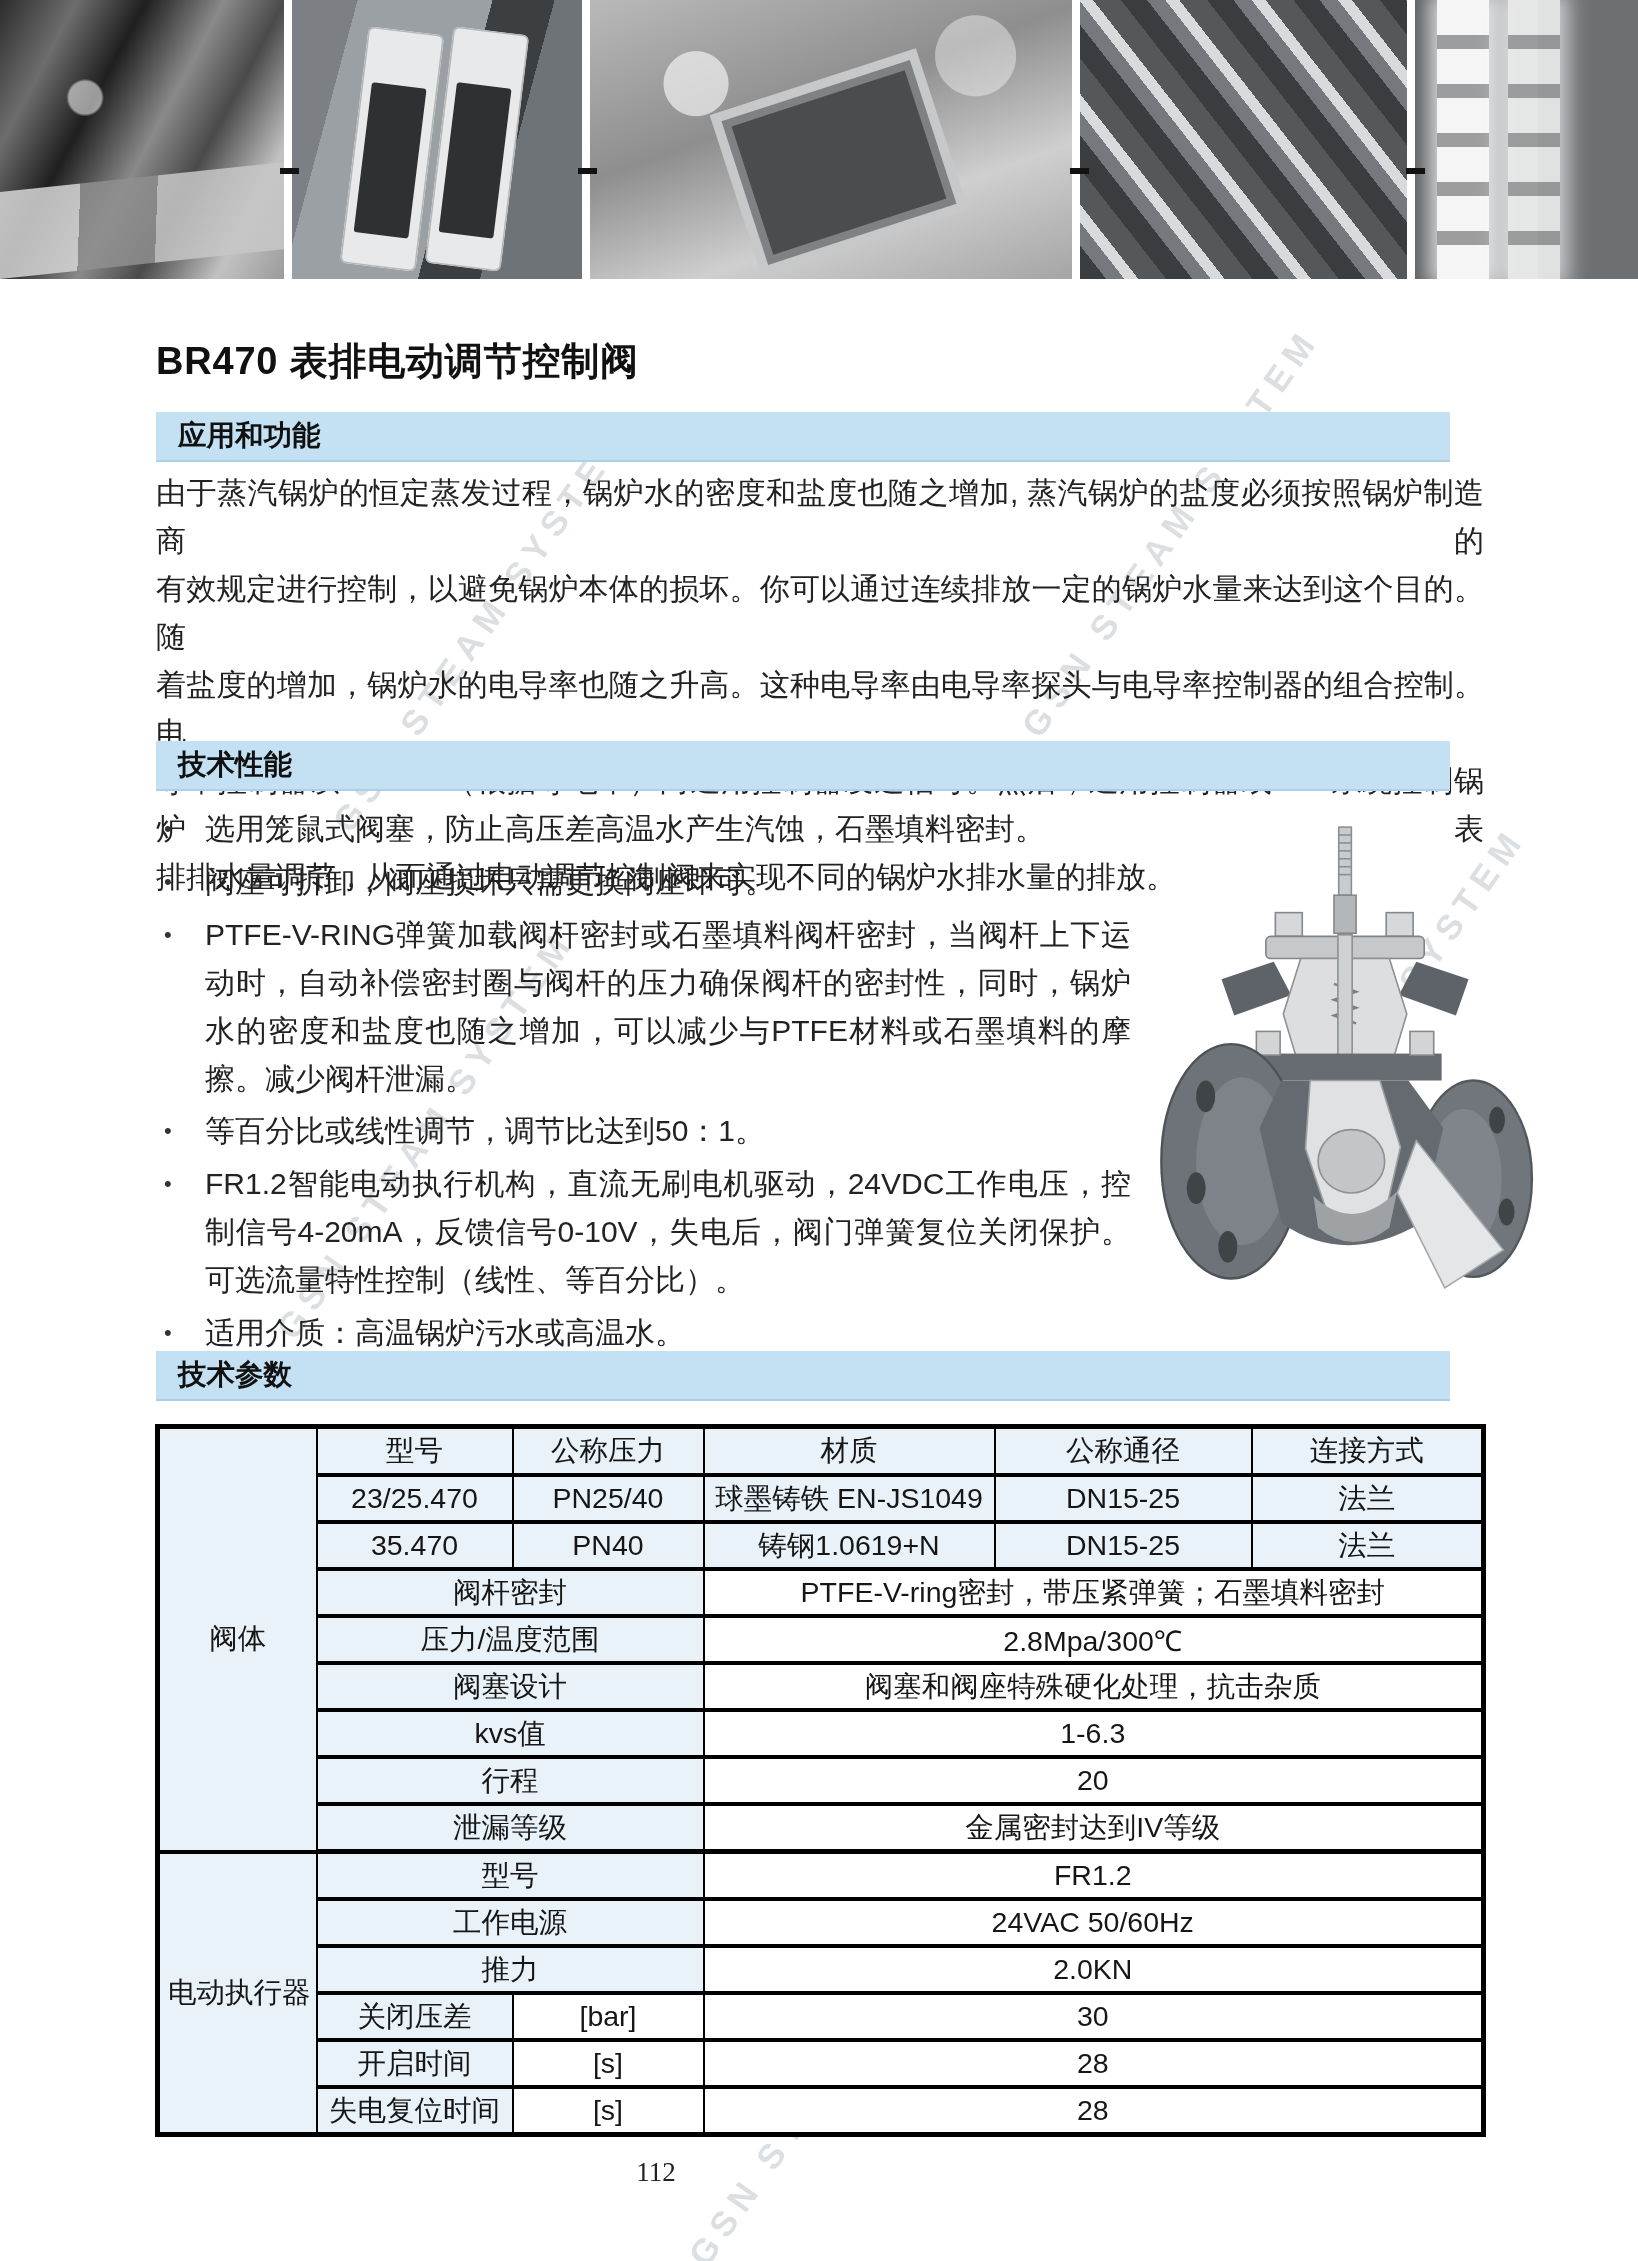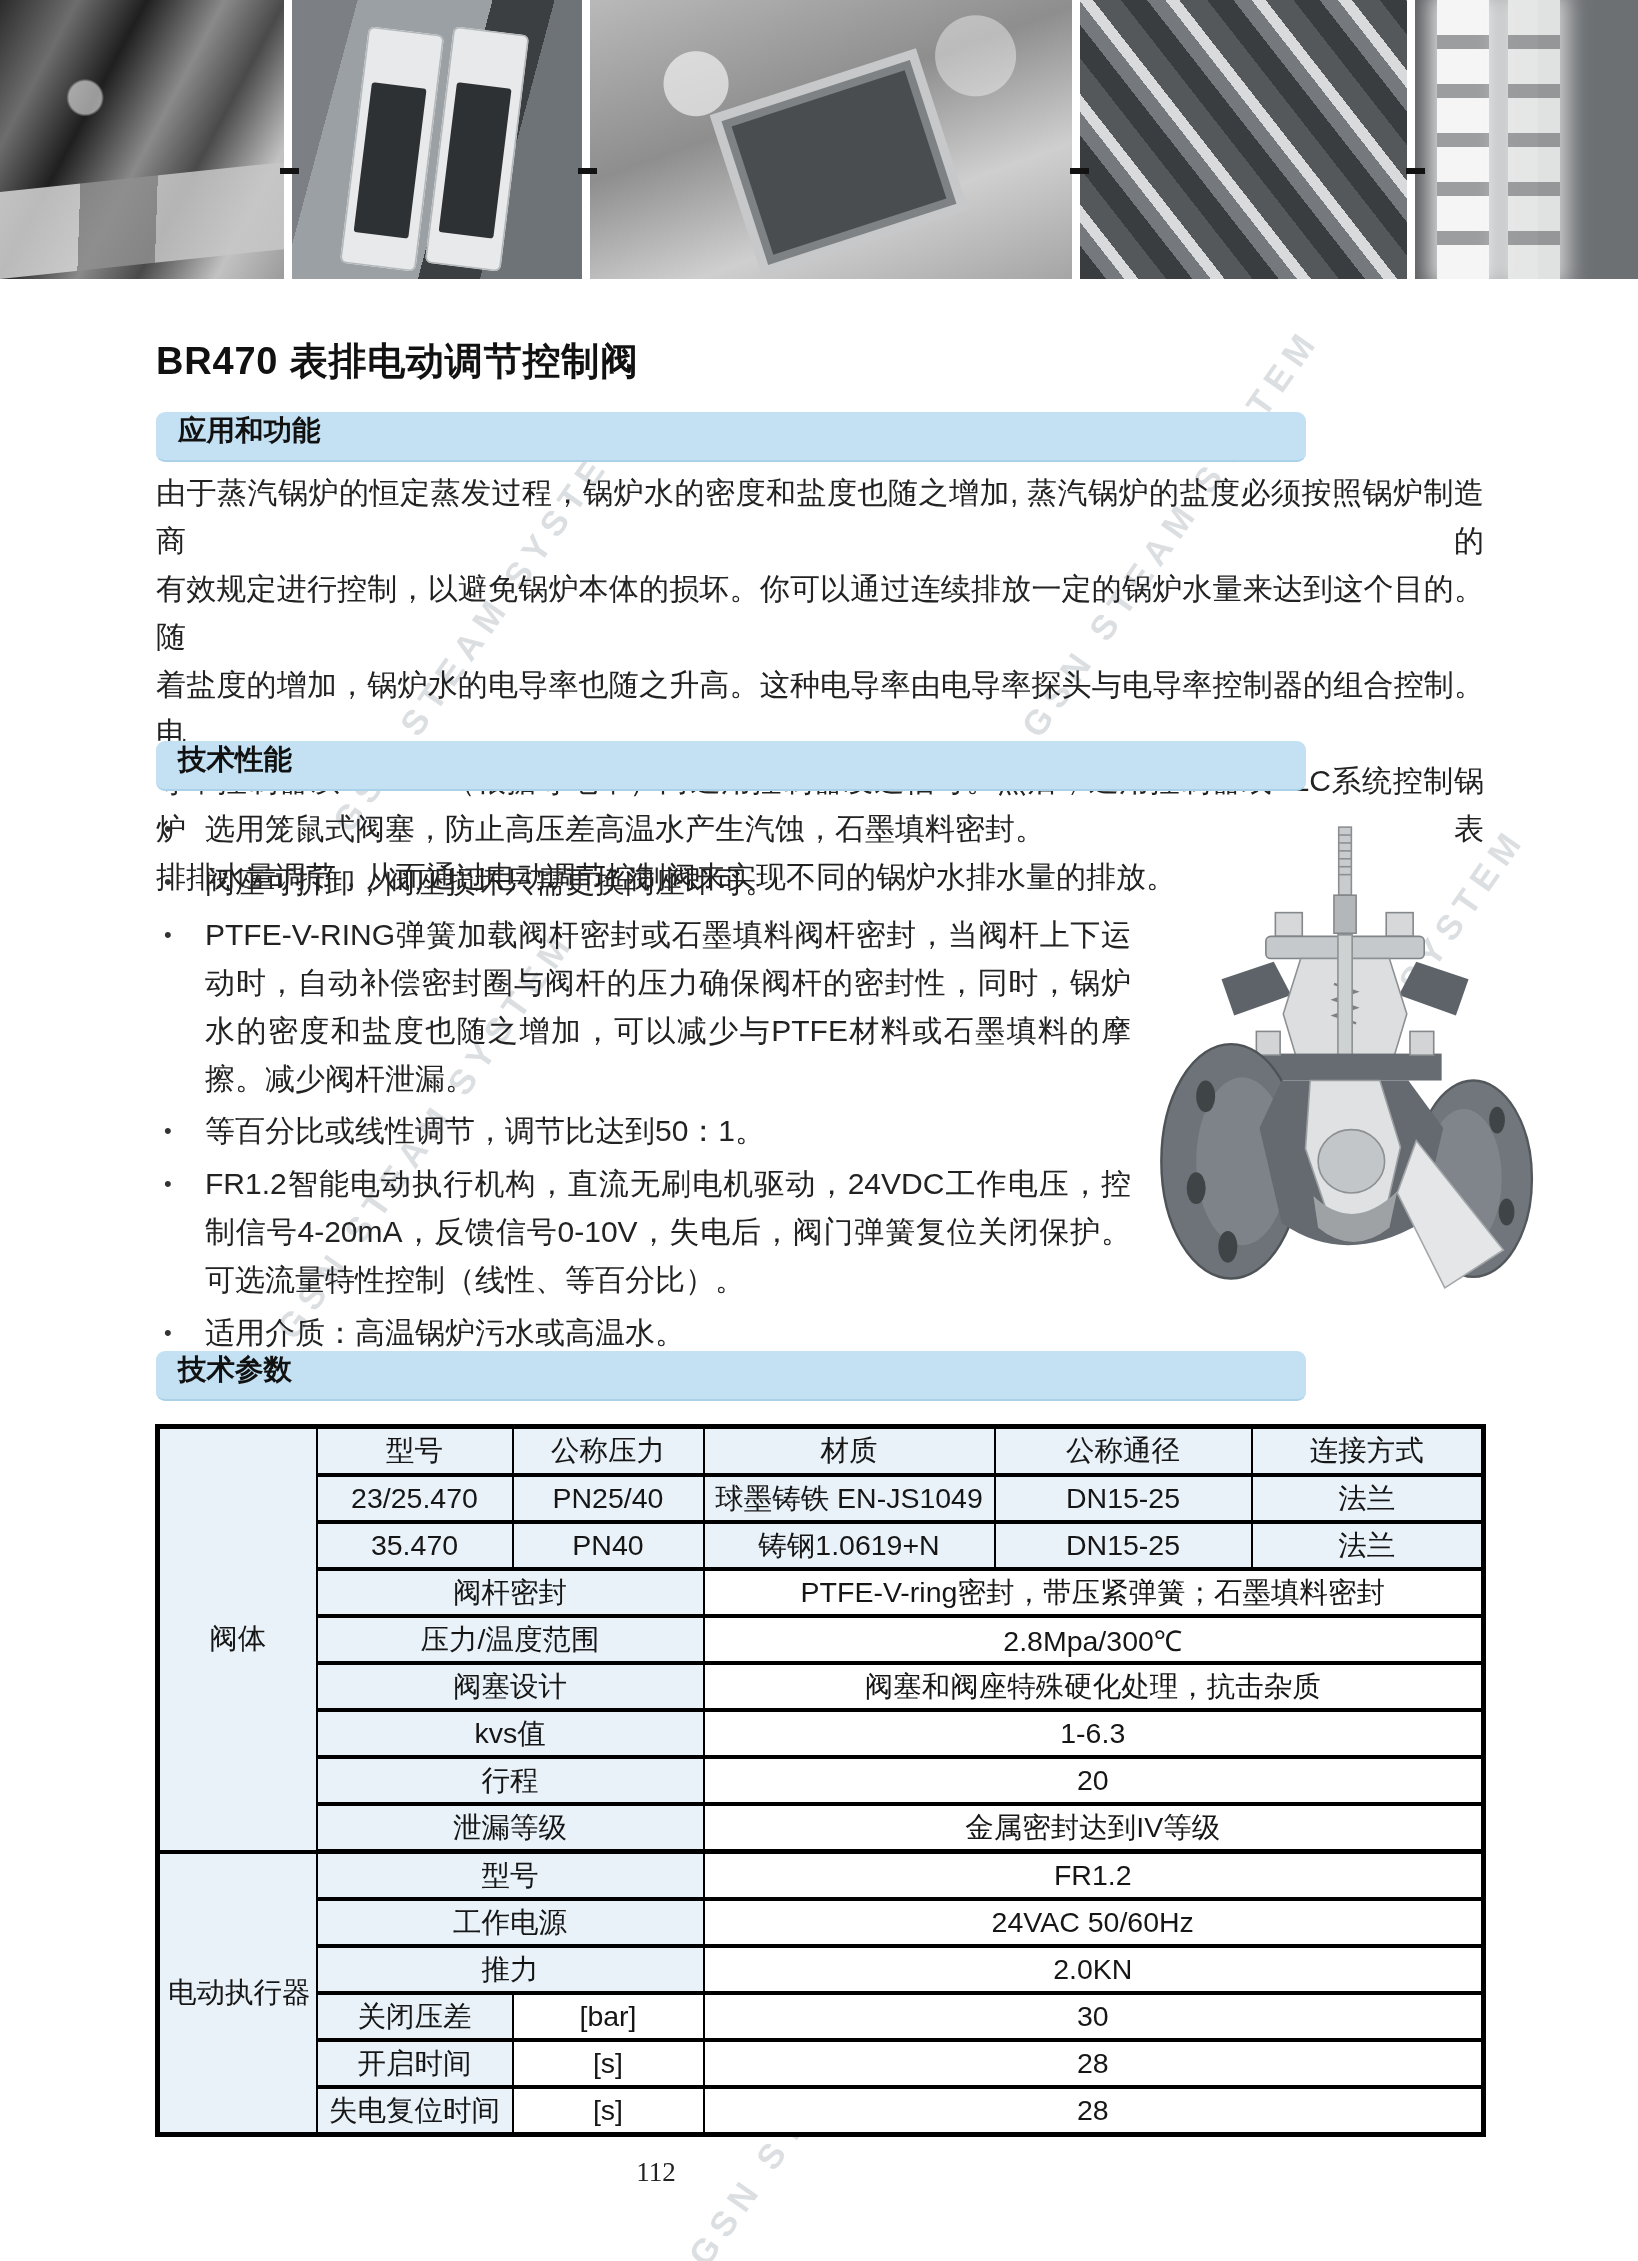--- a/index.html
+++ b/index.html
@@ -51,23 +51,23 @@
   .led-col-a{left:22px;}
   .led-col-b{left:93px;opacity:.85;}
   .strip-dash{position:absolute;top:168px;width:19px;height:5.5px;background:#121212;}
 
   
   .doc-title{
     position:absolute;left:156px;top:336px;width:1328px;
     font-size:38px;font-weight:bold;color:#111;letter-spacing:0.8px;
   }
   .section-bar{
-    position:absolute;left:156px;width:1150px;height:48px;
+    position:absolute;left:156px;width:1294px;height:48px;
     background:#c3e1f3;border-bottom:2.4px solid #abd1e9;
-    display:flex;align-items:flex-start;border-radius:9px;
+    display:flex;align-items:center;
   }
   .section-bar .bar-label{font-size:28.5px;font-weight:bold;color:#111;padding-left:22px;}
   .bar-application{top:412px;}
   .bar-performance{top:741px;}
   .bar-parameters{top:1351px;}
 
   .para{position:absolute;left:156px;top:469px;width:1328px;
     font-size:30px;line-height:48px;color:#222;}
   .para .pline{text-align:justify;text-align-last:justify;}
   .para .pline.last{text-align:left;text-align-last:left;}

